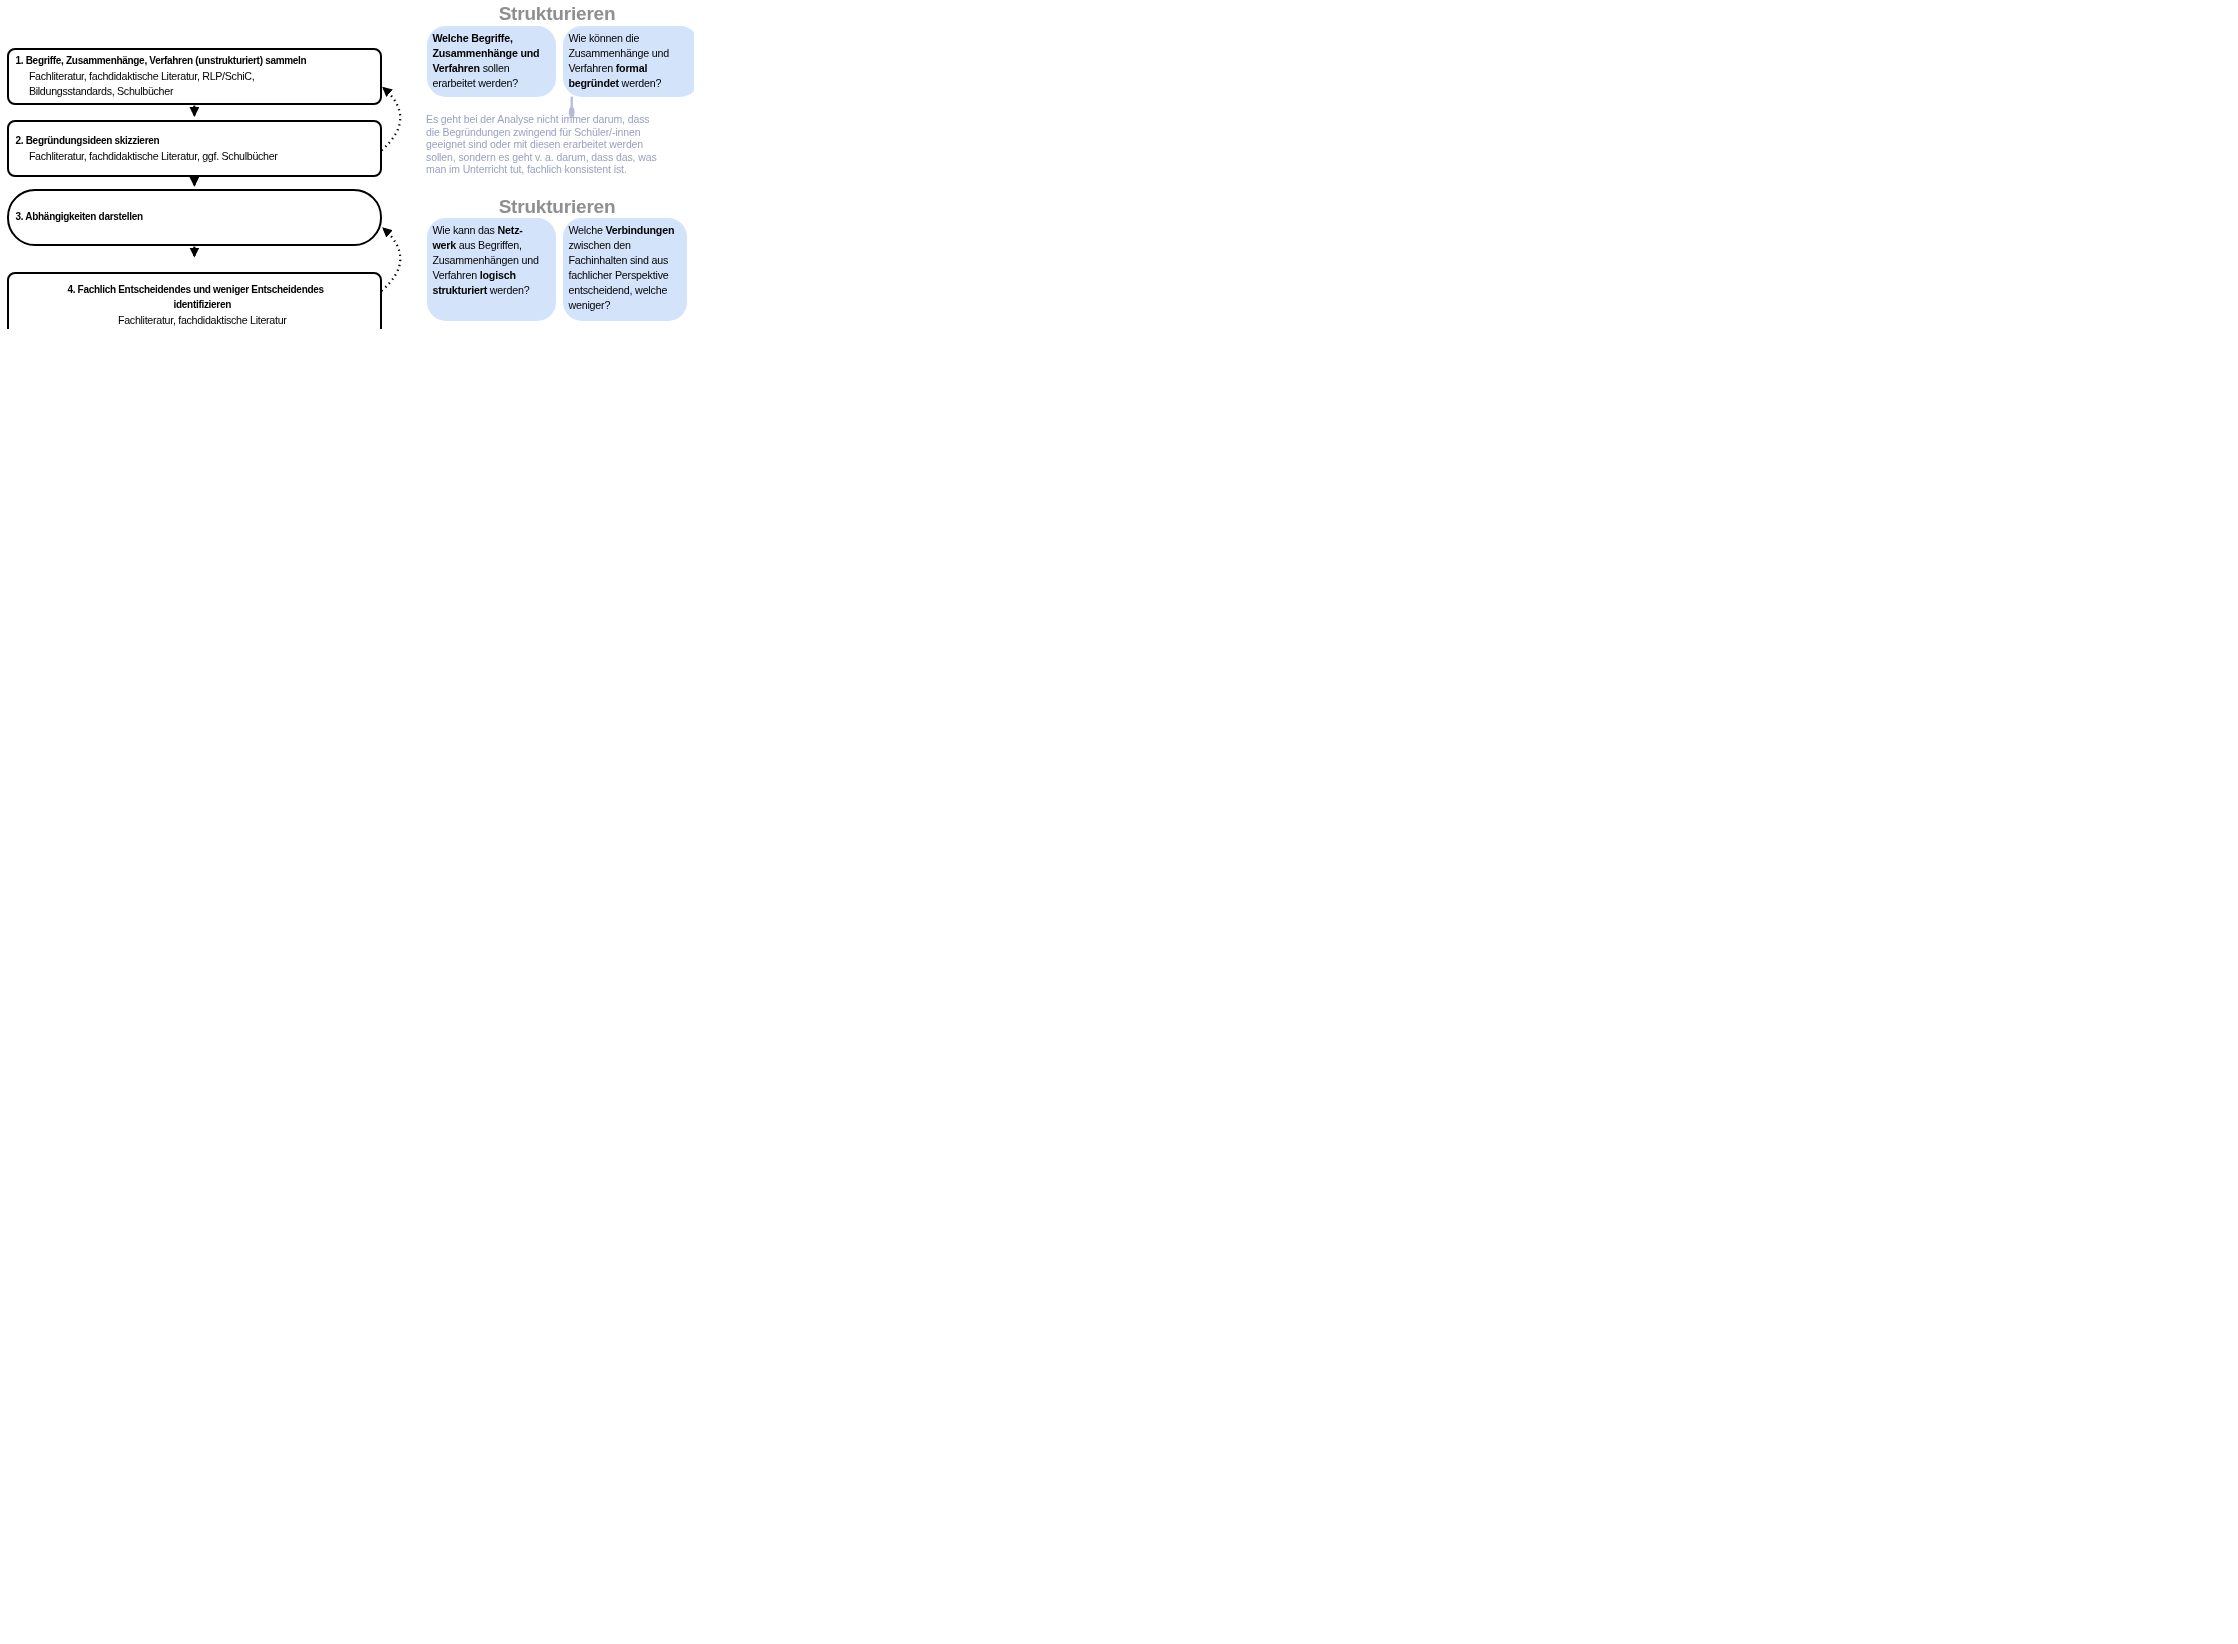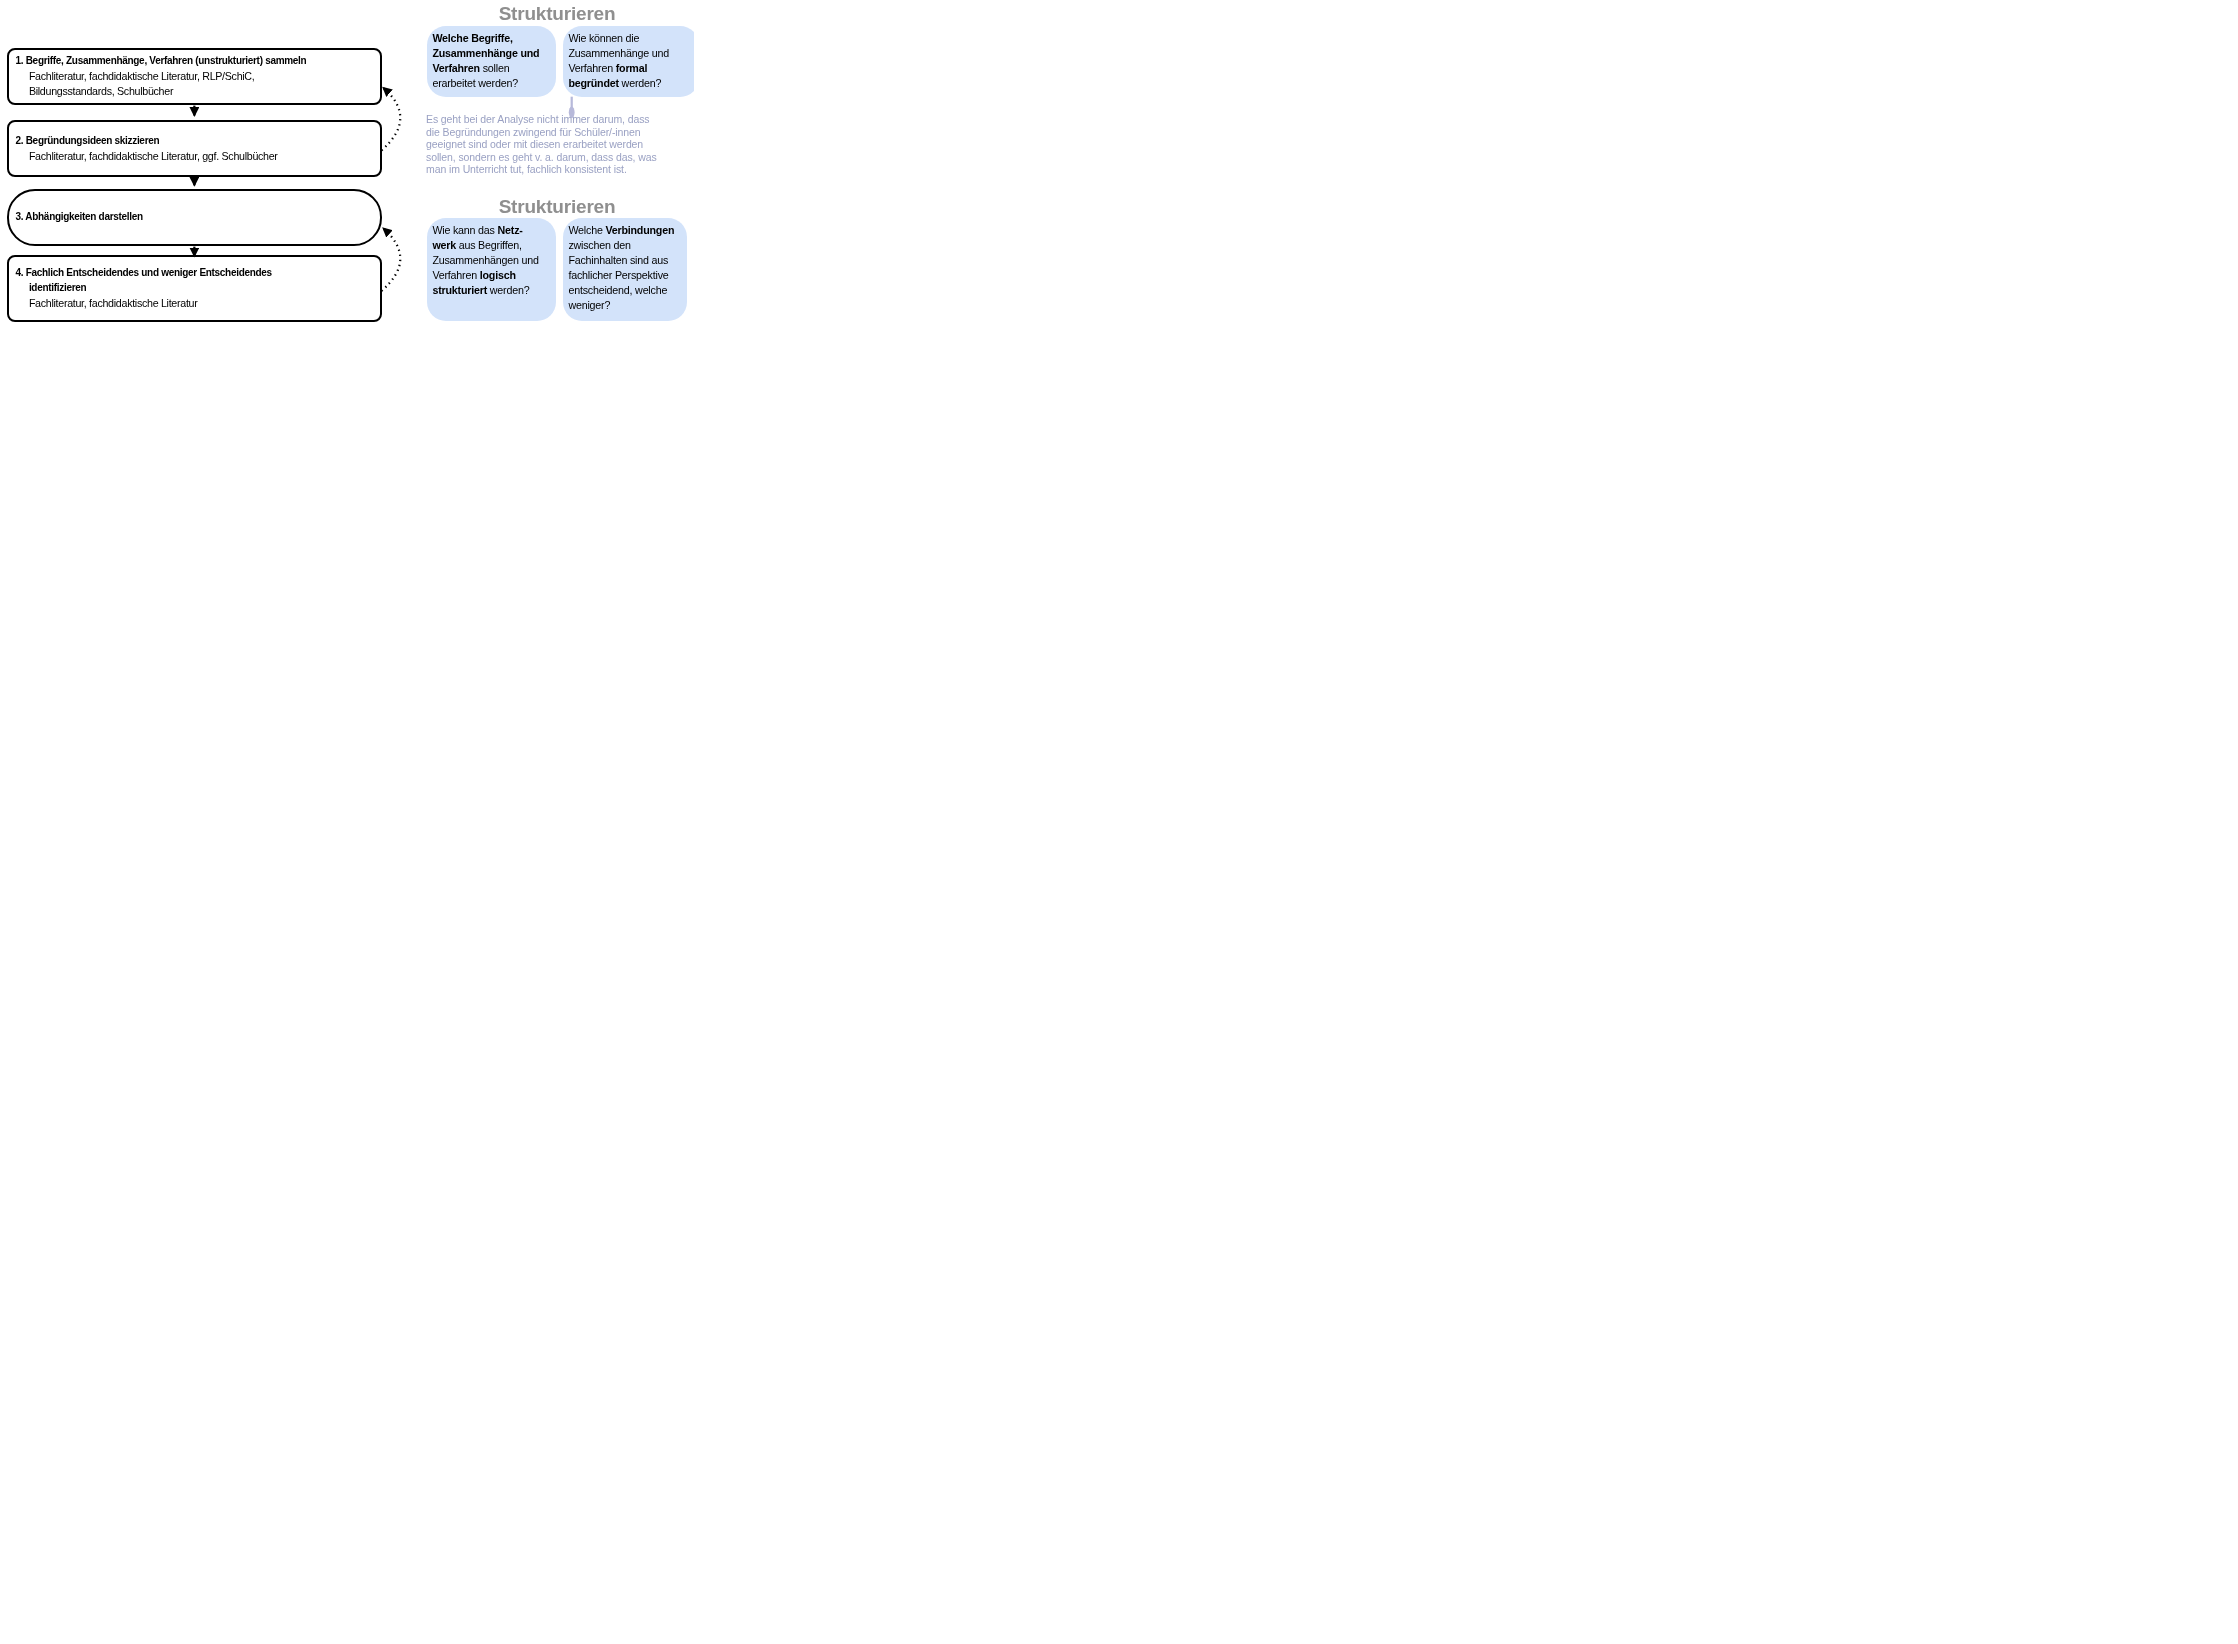--- a/index.html
+++ b/index.html
@@ -9,21 +9,21 @@
   
   .step-box{
     position:absolute;left:7.2px;width:375px;box-sizing:border-box;
     border:2.2px solid #000;border-radius:8px;background:#fff;
     display:flex;flex-direction:column;justify-content:center;
     padding:2.7px 4.5px 2.7px 6.3px;
   }
   .step-box.b1{top:48px;height:57px;}
   .step-box.b2{top:120px;height:57px;}
   .step-box.b3{top:189px;height:57px;border-radius:28px;}
-  .step-box.b4{top:255px;height:67px;}
+  .step-box.b4{top:272px;height:67px;text-align:center;}
   .step-title{
     font-weight:bold;font-size:10px;line-height:14.8px;letter-spacing:-0.3px;
     white-space:nowrap;padding-left:13.4px;text-indent:-13.4px;
   }
   .step-sources{
     font-weight:normal;font-size:10.7px;line-height:14.8px;letter-spacing:-0.3px;
     white-space:nowrap;padding-left:13.4px;margin-top:0.4px;
   }
 
   

